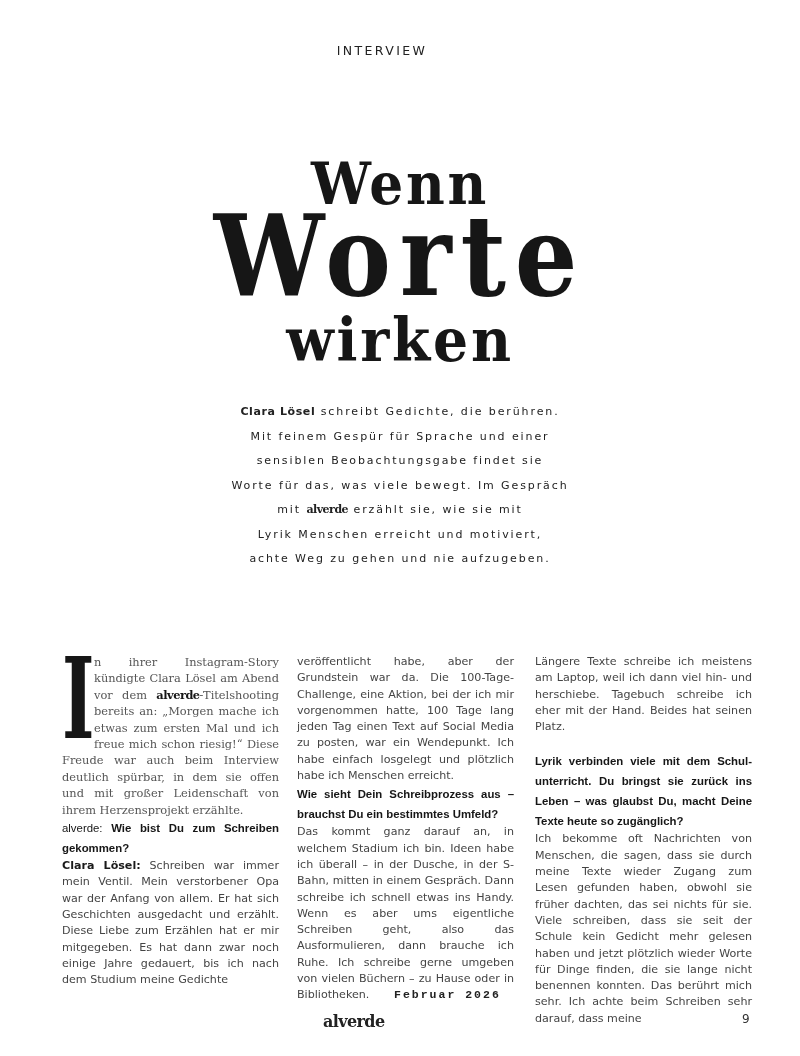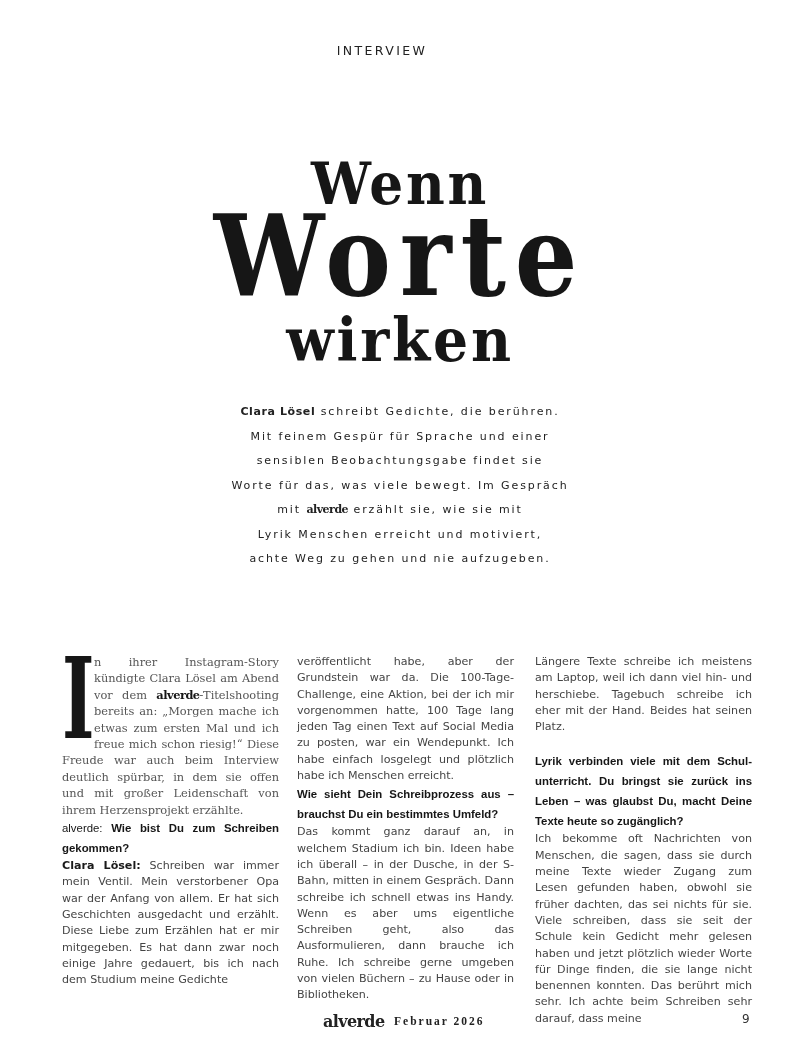--- a/index.html
+++ b/index.html
@@ -41,22 +41,22 @@
     .lead .brand-inline { color: #161616; }
 
     .question { font-family: Liberation Sans, sans-serif; font-weight: bold; color: #161616;
       font-size: 11.4px; line-height: 20px; margin-top: 12px; text-align: justify; }
     .question .q-brand { font-weight: normal; }
     .speaker { font-weight: bold; color: #1a1a1a; }
     .para { margin: 0; }
 
     .footer-brand { position: absolute; top: 1012px; left: 323px;
       font-family: "DejaVu Serif", serif; font-weight: bold; font-size: 16px; letter-spacing: -0.6px; color: #222; }
-    .footer-date { position: absolute; top: 1015px; left: 394px;
-      font-family: Liberation Serif, serif; font-size: 11.5px; letter-spacing: 2px; color: #222; font-weight: bold; }
+    .footer-date { position: absolute; top: 988px; left: 394px;
+      font-family: Liberation Mono, monospace; font-size: 11.5px; letter-spacing: 2px; color: #222; font-weight: bold; }
     .page-number { position: absolute; top: 1012px; left: 742px;
       font-family: "DejaVu Sans", sans-serif; font-size: 12px; color: #333; }
   </style>
 </head>
 <body>
 
 <div class="section-label">INTERVIEW</div>
 
 <div class="title title-1">Wenn</div>
 <div class="title title-2">Worte</div>

